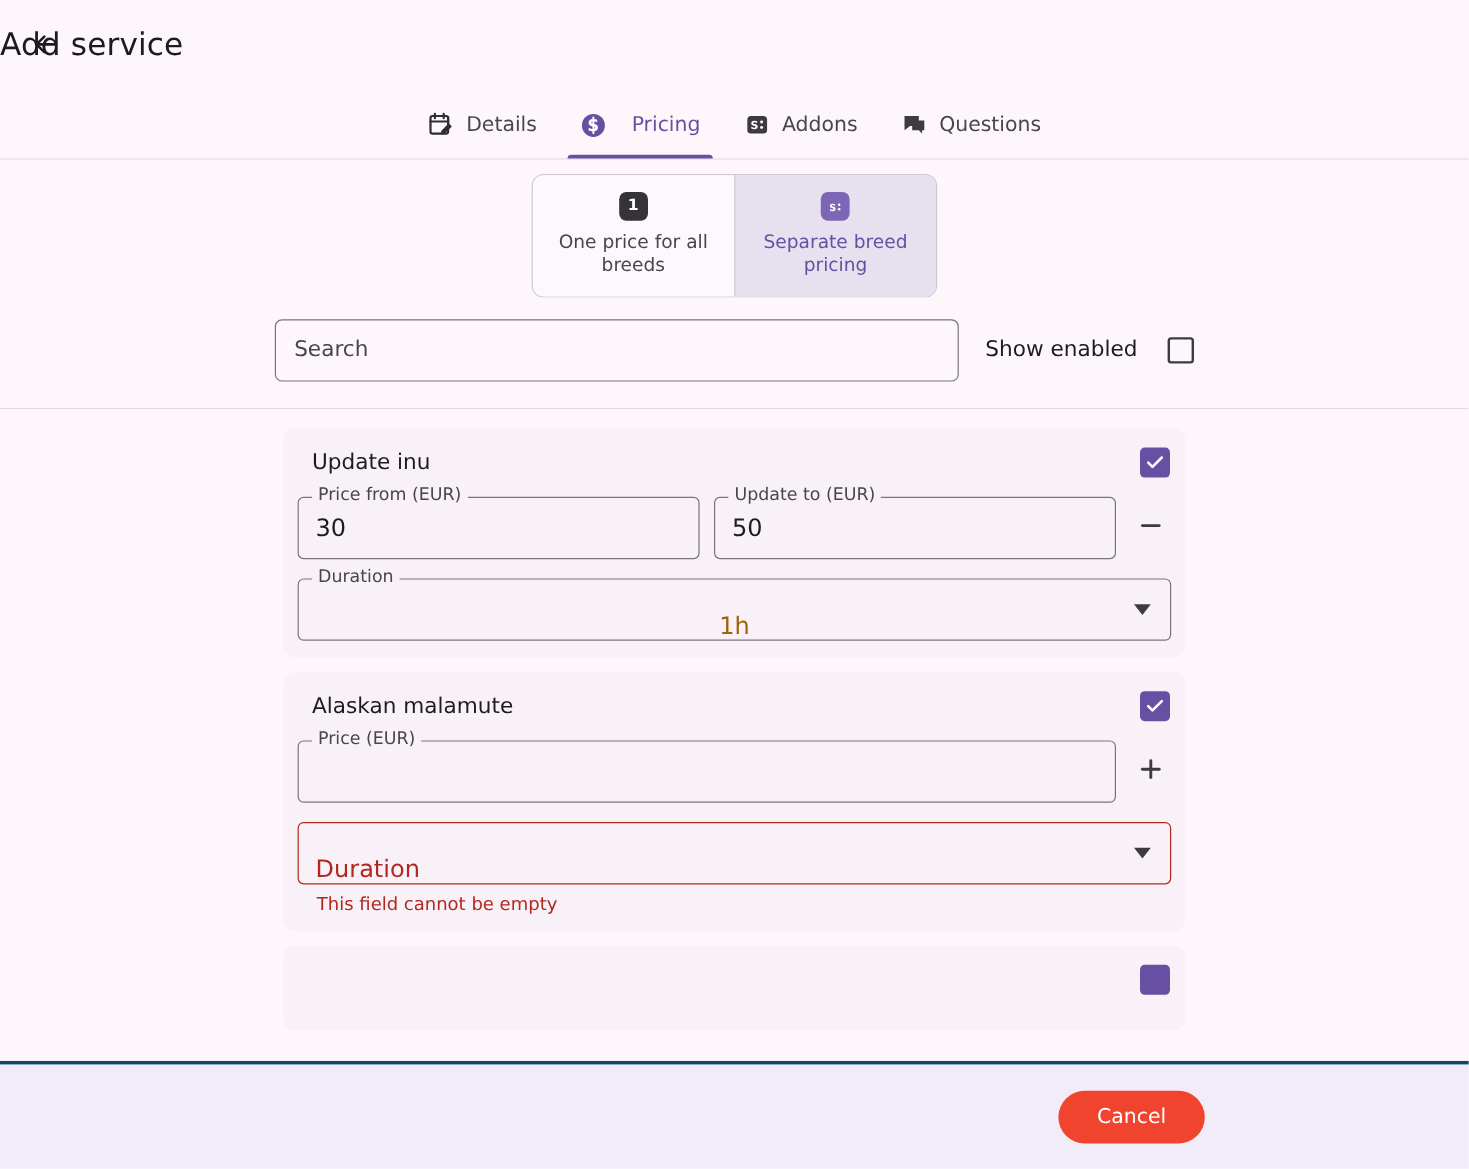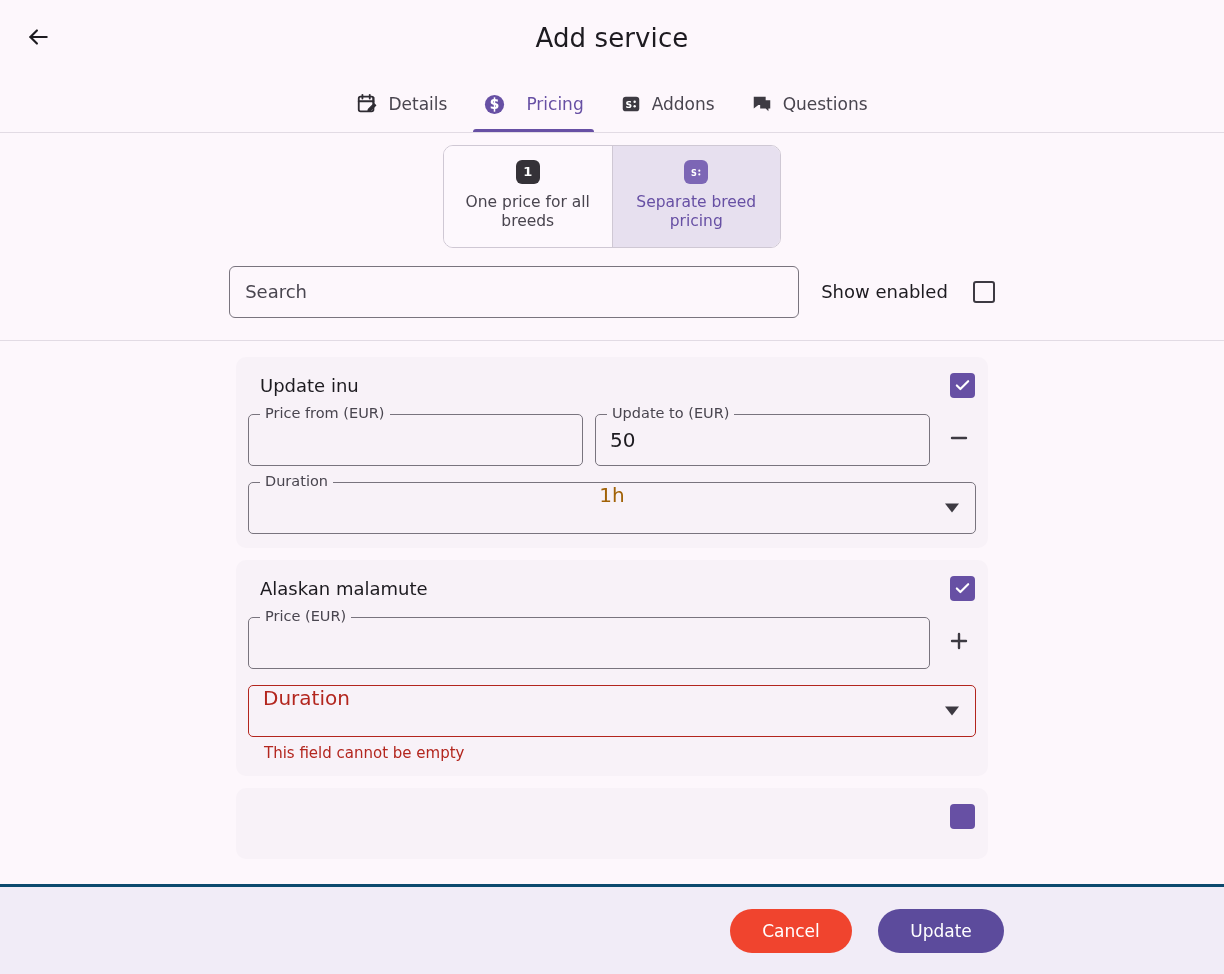--- a/index.html
+++ b/index.html
@@ -14,21 +14,21 @@
     width: 1224px; height: 974px;
     background: #fdf7fc;
     display: flex; flex-direction: column;
   }
 
   
   .header {
     position: relative;
     height: 76px;
     flex: 0 0 76px;
-    display: flex; align-items: center; justify-content: center;
+    display: flex; align-items: center; justify-content: flex-start;
     background: #fdf7fc;
   }
   .back-btn {
     position: absolute; left: 18px; top: 18px;
     width: 40px; height: 40px;
     display: flex; align-items: center; justify-content: center;
     border: none; background: transparent; cursor: pointer;
     border-radius: 50%;
   }
   .page-title {
@@ -179,21 +179,21 @@
   .stepper-btn {
     width: 34px; height: 34px; flex: 0 0 34px;
     display: flex; align-items: center; justify-content: center;
     background: transparent; border: none; cursor: pointer;
   }
   .sel-row { margin-top: 16px; }
   .mselect {
     position: relative;
     height: 52px; width: 100%;
     border: 1px solid #79747e; border-radius: 5px;
-    display: flex; align-items: flex-start; justify-content: center;
+    display: flex; align-items: flex-end; justify-content: center;
     cursor: pointer; background: transparent;
   }
   .mselect.err { border-color: #b3261e; }
   .sel-value { font-size: 20px; color: #a16207; }
   .mselect.err .sel-value { color: #b3261e; }
   .sel-value.placeholder { position: absolute; left: 14px; }
   .caret {
     position: absolute; right: 16px; top: 50%;
     transform: translateY(-50%);
     width: 0; height: 0;
@@ -329,20 +329,21 @@
         <span class="cb-checked">
           <svg width="17" height="17" viewBox="0 0 24 24" fill="none" stroke="#ffffff" stroke-width="3" stroke-linecap="round" stroke-linejoin="round">
             <polyline points="20 6 9 17 4 12"></polyline>
           </svg>
         </span>
       </div>
 
       <div class="field-row">
         <div class="mfield">
           <span class="mlabel">Price from (EUR)</span>
+          <input class="mvalue" value="30" style="">
         </div>
         <div class="mfield">
           <span class="mlabel">Update to (EUR)</span>
           <input class="mvalue" value="50" style="">
         </div>
         <button class="stepper-btn">
           <span>
             <svg width="24" height="24" viewBox="0 0 24 24" stroke="#3d3a42" stroke-width="2.4" stroke-linecap="round">
               <line x1="5" y1="12" x2="19" y2="12"></line>
             </svg>
@@ -395,16 +396,15 @@
     <div class="card">
       <div class="card-head">
         <span class="breed-name"></span>
         <span class="cb-checked"></span>
       </div>
     </div>
   </div>
 
   <div class="bottombar">
     <button class="btn btn-cancel">Cancel</button>
-    <button class="btn btn-update">Update</button>
   </div>
 
 </div>
 
 </body></html>

